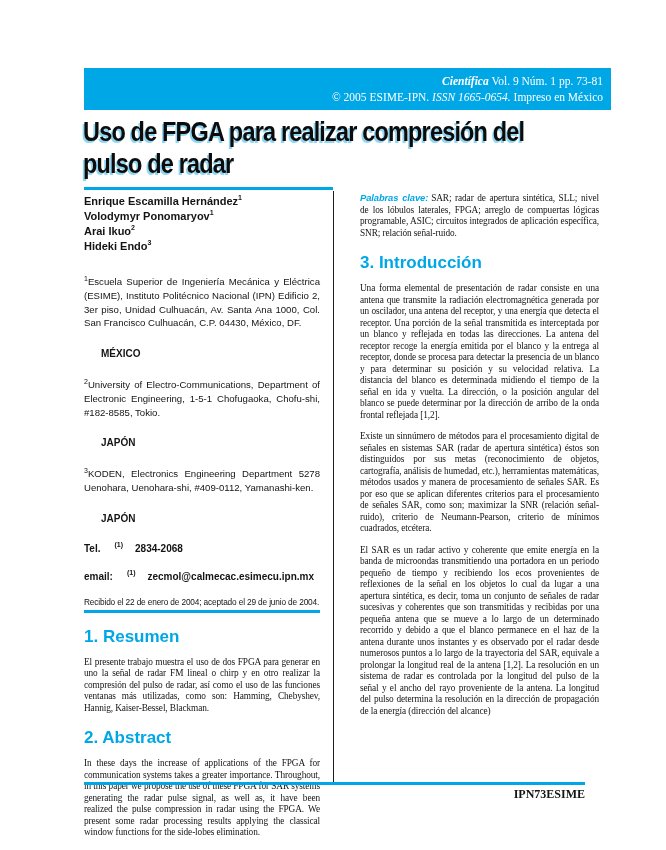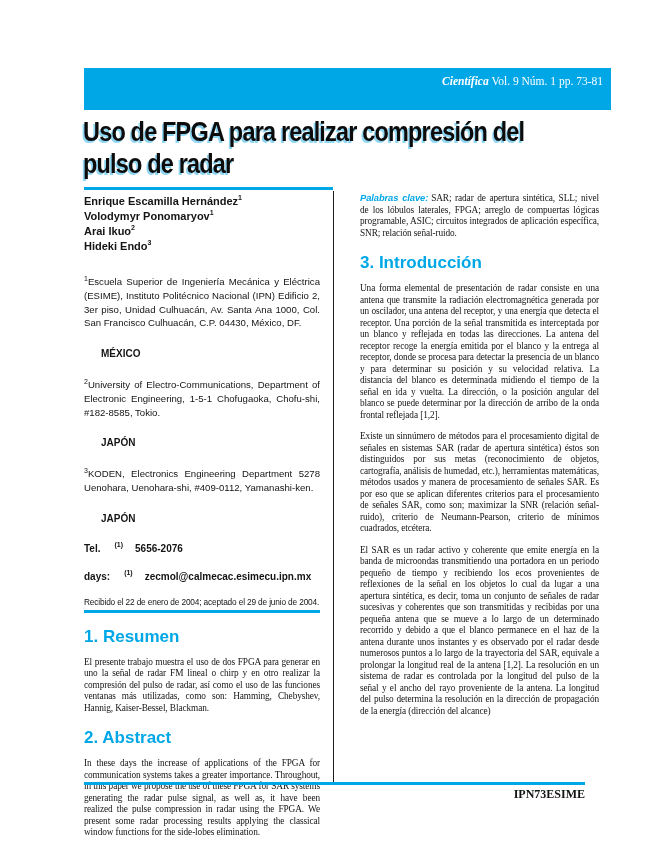--- a/index.html
+++ b/index.html
@@ -74,20 +74,21 @@
     font-family:"Liberation Serif",serif;font-weight:bold;font-size:12px;
   }
 </style>
 </head>
 <body>
 
 <div class="page">
 
   <div class="header-bar">
     <div><span class="journal-name">Científica</span><span> Vol. 9 Núm. 1 pp. 73-81</span></div>
+    <div><span>© 2005 ESIME-IPN. </span><span class="issn">ISSN 1665-0654.</span><span> Impreso en México</span></div>
   </div>
 
   <div class="paper-title">
     <div>Uso de FPGA para realizar compresión del</div>
     <div>pulso de radar</div>
   </div>
   <div class="title-rule"></div>
   <div class="col-divider"></div>
 
   <div class="col-left">
@@ -102,25 +103,25 @@
     <div class="affils">
       <p class="affil"><sup>1</sup><span>Escuela Superior de Ingeniería Mecánica y Eléctrica (ESIME), Instituto Politécnico Nacional (IPN) Edificio 2, 3er piso, Unidad Culhuacán, Av. Santa Ana 1000, Col. San Francisco Culhuacán, C.P. 04430, México, DF.</span></p>
       <p class="country">MÉXICO</p>
       <p class="affil"><sup>2</sup><span>University of Electro-Communications, Department of Electronic Engineering, 1-5-1 Chofugaoka, Chofu-shi, #182-8585, Tokio.</span></p>
       <p class="country">JAPÓN</p>
       <p class="affil"><sup>3</sup><span>KODEN, Electronics Engineering Department 5278 Uenohara, Uenohara-shi, #409-0112, Yamanashi-ken.</span></p>
       <p class="country">JAPÓN</p>
     </div>
 
     <div class="contact-row">
-      <span class="c-label">Tel.</span><sup class="c-sup">(1)</sup><span>5656-2076</span>
+      <span class="c-label">Tel.</span><sup class="c-sup">(1)</sup><span>2834-2068</span>
     </div>
 
     <div class="contact-row">
-      <span class="c-label">days:</span><sup class="c-sup">(1)</sup><span>zecmol@calmecac.esimecu.ipn.mx</span>
+      <span class="c-label">email:</span><sup class="c-sup">(1)</sup><span>zecmol@calmecac.esimecu.ipn.mx</span>
     </div>
 
     <div class="received">Recibido el 22 de enero de 2004; aceptado el 29 de junio de 2004.</div>
     <div class="received-rule"></div>
 
     <div class="sec-heading">1. Resumen</div>
     <p class="body-para">El presente trabajo muestra el uso de dos FPGA para generar en uno la señal de radar FM lineal o chirp y en otro realizar la compresión del pulso de radar, así como el uso de las funciones ventanas más utilizadas, como son: Hamming, Chebyshev, Hannig, Kaiser-Bessel, Blackman.</p>
 
     <div class="sec-heading">2. Abstract</div>
     <p class="body-para">In these days the increase of applications of the FPGA for communication systems takes a greater importance. Throughout, in this paper we propose the use of these FPGA for SAR systems generating the radar pulse signal, as well as, it have been realized the pulse compression in radar using the FPGA. We present some radar processing results applying the classical window functions for the side-lobes elimination.</p>

